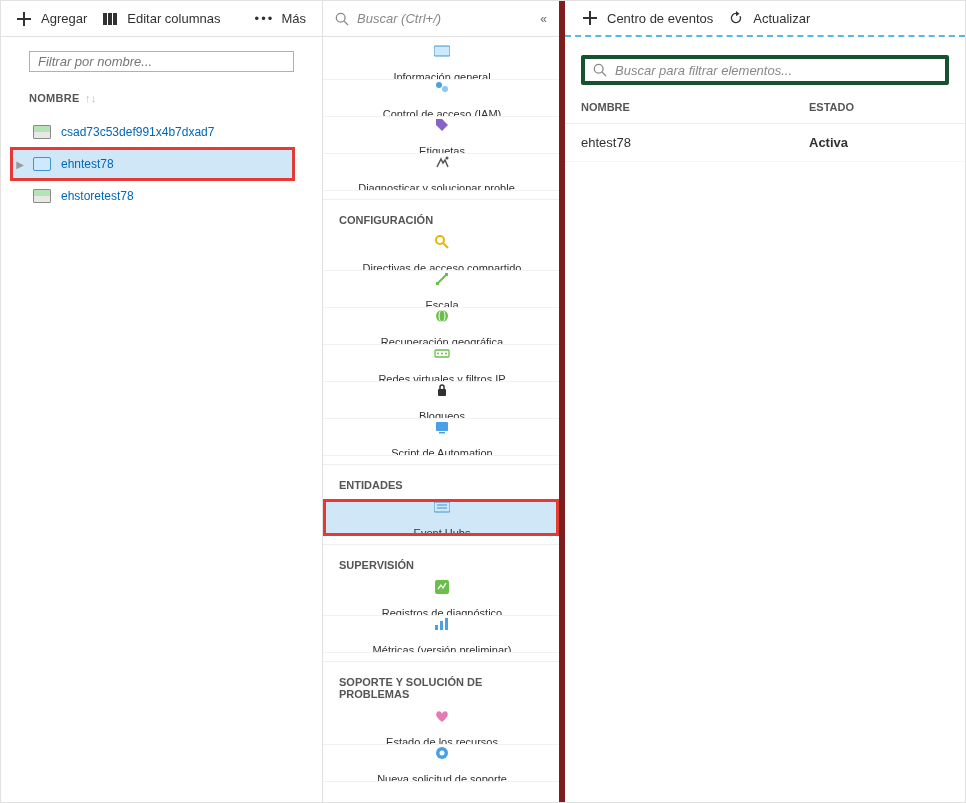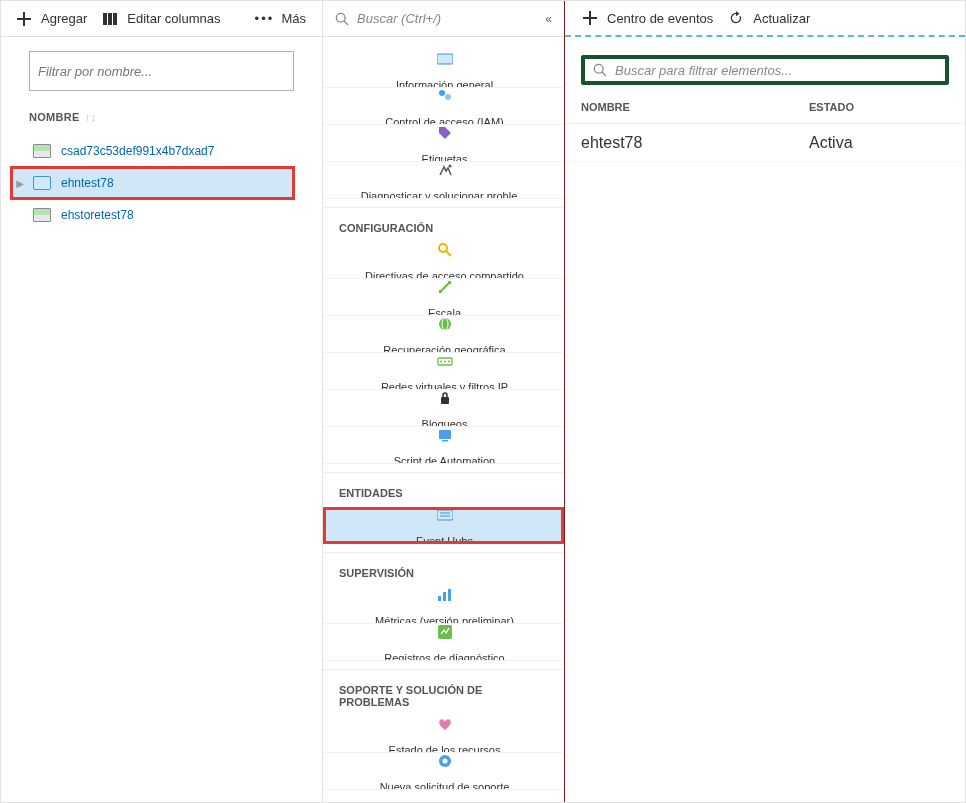--- a/index.html
+++ b/index.html
@@ -36,21 +36,21 @@
     align-items: center;
     gap: 10px;
     padding: 4px 8px;
     cursor: pointer;
     font-size: 13px;
   }
   .tb-btn .ic { width: 14px; height: 14px; display:inline-flex;align-items:center;justify-content:center; }
   .filter-wrap { padding: 14px 28px 10px 28px; }
   .filter-input {
     width: 100%;
-    height: 40px;
+    height: 21px;
     border: 1px solid #b3b0ad;
     padding: 3px 8px;
     font-size: 13px;
     font-style: italic;
     color: #666;
     background: #fff;
   }
   .col-header {
     padding: 10px 28px 6px 28px;
     font-size: 11px;
@@ -87,25 +87,24 @@
   }
   .res-icon.eventhub {
     width:18px;height:14px;
     background:#cde9fb;border:1px solid #3e95d1;border-radius:2px;
   }
   .res-name { font-size:12px; }
 
   
   .panel2 {
     width: 242px;
-    border-right: 1px solid #7f1d1d;
+    border-right: 6px solid #7f1d1d;
     display: flex;
     flex-direction: column;
     overflow-y:auto;
-    gap:8px;
   }
   .search2 {
     height:36px; border-bottom:1px solid #e1e1e1;
     display:flex;align-items:center;padding:0 12px;
     color:#888;
     font-style:italic;
   }
   .search2 .mag { margin-right:8px; flex-shrink:0;}
   .collapse-btn {
     margin-left:auto;font-style:normal;color:#666;font-size:12px;cursor:pointer;
@@ -144,24 +143,24 @@
   .search3 .mag { margin-right:8px;}
   .table3 { padding: 6px 0 0 0;}
   .thead3 {
     display:flex;padding:6px 16px 10px 16px;font-size:11px;font-weight:600;color:#555;
     border-bottom:1px solid #eee;
   }
   .col-n { flex:1;}
   .col-e { width:140px;}
   .trow3 {
     display:flex;align-items:center;padding:10px 16px;height:38px;
-    font-size:16px;cursor:pointer;border-bottom:1px solid #f5f5f5;
+    font-size:13px;cursor:pointer;border-bottom:1px solid #f5f5f5;
   }
   .trow3 .val-n {flex:1;}
-  .trow3 .val-e {width:140px;}
+  .trow3 .val-e {width:140px;font-weight:bold;}
 
   
   svg { display:block; }
 </style>
 </head>
 <body>
 
 <div class="panel1">
   <div class="toolbar1">
     <div class="tb-btn">
@@ -322,36 +321,36 @@
             <rect x="0" y="2" width="16" height="10" rx="1" fill="#cde9fb" stroke="#3e95d1"></rect>
             <line x1="3" y1="5" x2="13" y2="5" stroke="#3e95d1"></line>
             <line x1="3" y1="8" x2="13" y2="8" stroke="#3e95d1"></line>
           </svg>
         </span>
         <span>Event Hubs</span>
       </div>
       <div class="section-title">SUPERVISIÓN</div>
       <div class="nav-item">
         <span class="nic">
+          <svg width="14" height="14">
+            <rect width="14" height="14" rx="2" fill="#6abf4b"></rect>
+            <path d="M3 9l3-4 2 3 3-5" fill="none" stroke="#fff" stroke-width="1.3"></path>
+          </svg>
+        </span>
+        <span>Registros de diagnóstico</span>
+      </div>
+      <div class="nav-item">
+        <span class="nic">
           <svg width="16" height="14">
             <rect x="1" y="8" width="3" height="5" fill="#4aa0e6"></rect>
             <rect x="6" y="4" width="3" height="9" fill="#4aa0e6"></rect>
             <rect x="11" y="1" width="3" height="12" fill="#4aa0e6"></rect>
           </svg>
         </span>
         <span>Métricas (versión preliminar)</span>
-      </div>
-      <div class="nav-item">
-        <span class="nic">
-          <svg width="14" height="14">
-            <rect width="14" height="14" rx="2" fill="#6abf4b"></rect>
-            <path d="M3 9l3-4 2 3 3-5" fill="none" stroke="#fff" stroke-width="1.3"></path>
-          </svg>
-        </span>
-        <span>Registros de diagnóstico</span>
       </div>
       <div class="section-title">SOPORTE Y SOLUCIÓN DE PROBLEMAS</div>
       <div class="nav-item">
         <span class="nic">
           <svg width="16" height="14">
             <path d="M8 13C3 9 1 6 3 3c2-2 5 0 5 2 0-2 3-4 5-2 2 3 0 6-5 10z" fill="#e57bb1"></path>
           </svg>
         </span>
         <span>Estado de los recursos</span>
       </div>

